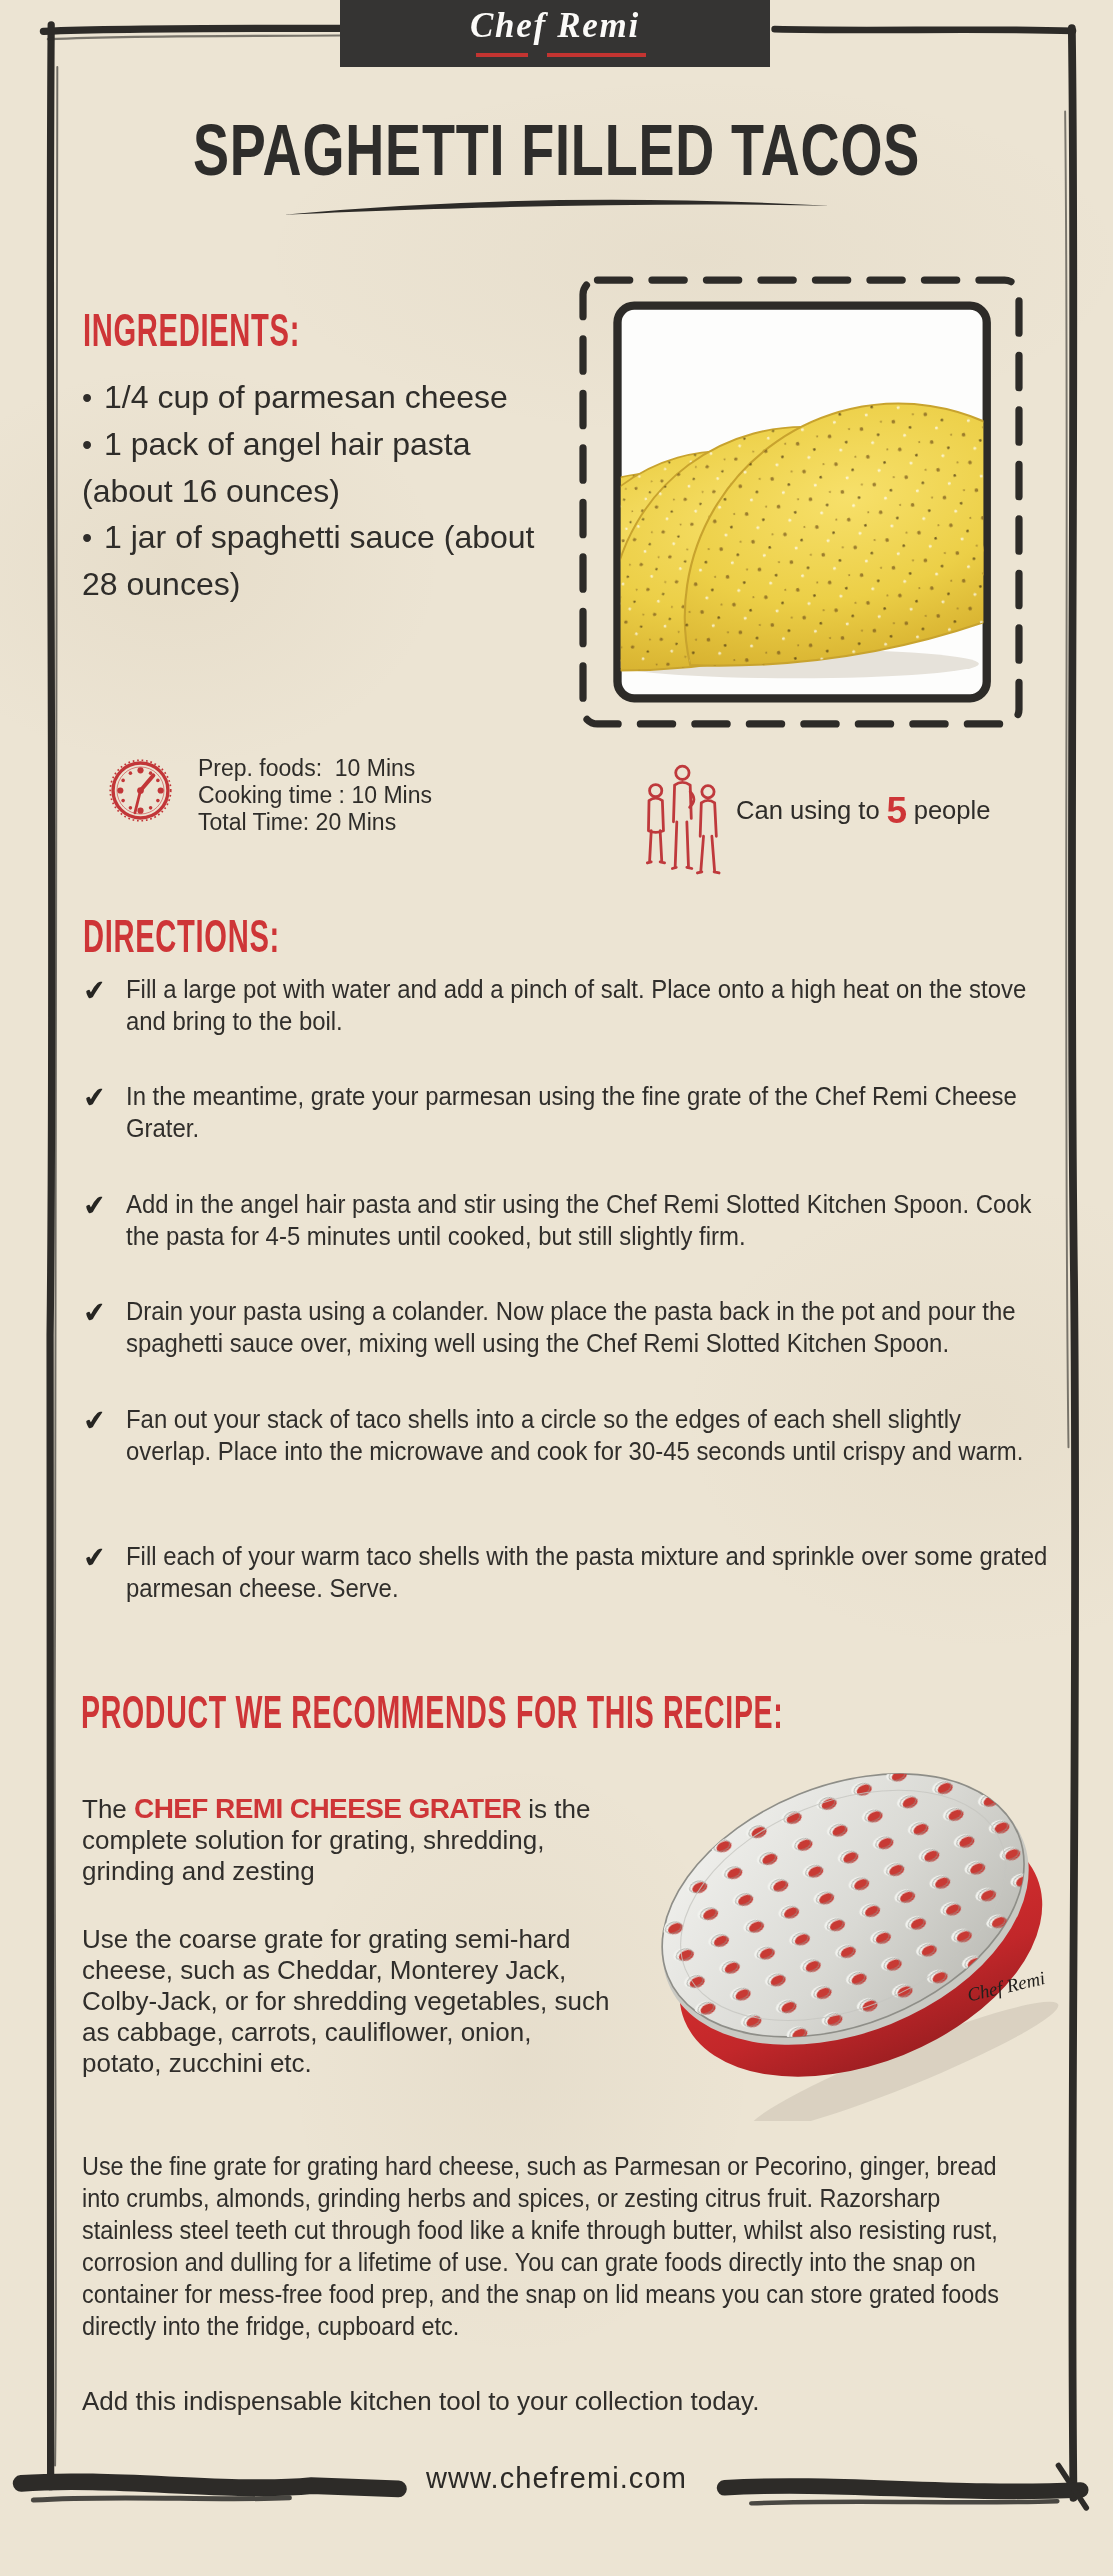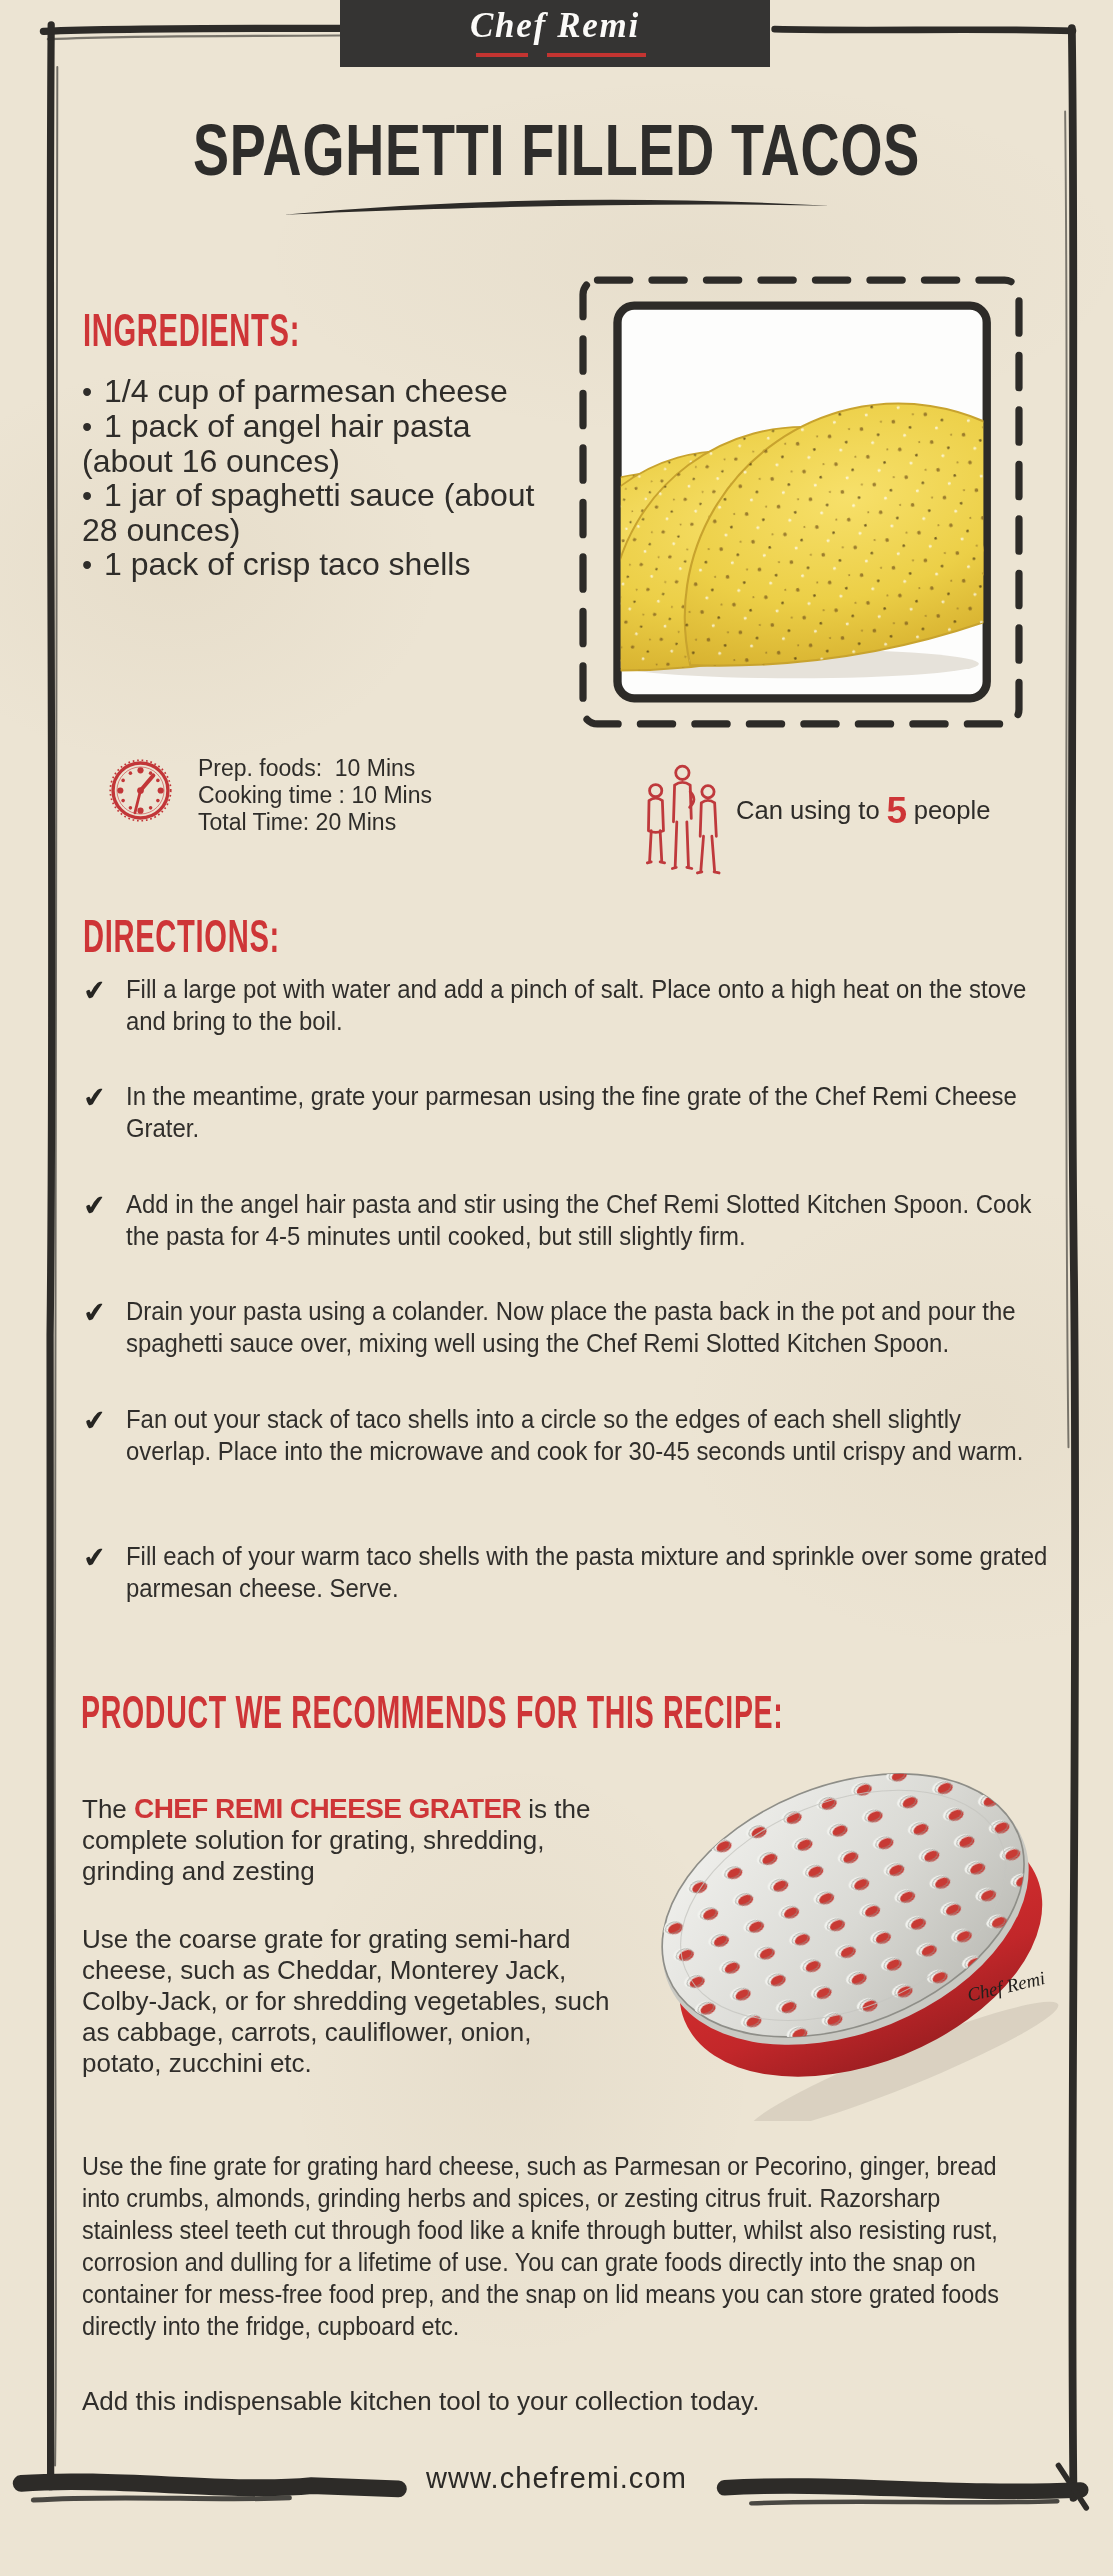--- a/index.html
+++ b/index.html
@@ -25,21 +25,21 @@
   
   .title{left:0;width:1113px;top:109px;text-align:center;font-size:72px;font-weight:bold;
     letter-spacing:1.1px;color:#2e2d2b;transform:scaleX(.75);transform-origin:50% 0;white-space:nowrap;}
   
   .red-head{font-weight:bold;color:#ce3537;transform:scaleX(.62);transform-origin:0 0;
     white-space:nowrap;letter-spacing:1.1px;}
   .ing-head{left:83px;top:302px;font-size:47px;}
   .dir-head{left:83px;top:908px;font-size:47px;}
   .prod-head{left:81px;top:1685px;font-size:46px;}
   
-  .ing-list{left:82px;top:374px;width:501px;font-size:32px;line-height:34px;color:#2f2d2a;}
+  .ing-list{left:82px;top:374px;width:501px;font-size:32px;line-height:46px;color:#2f2d2a;}
   .ing-line .blt{display:inline-block;width:22px;font-size:29px;}
   
   .photo-svg{left:573px;top:271px;}
   
   .clock-svg{left:108px;top:758px;}
   .times{left:198px;top:755px;font-size:23px;line-height:27px;color:#2e2c29;}
   .times b{font-weight:normal;}
   .people-svg{left:639px;top:746px;}
   .serve{left:736px;top:790px;font-size:25.6px;color:#2e2c29;white-space:nowrap;}
   .serve .num{color:#ce3537;font-weight:bold;font-size:37px;vertical-align:-4.5px;margin:0 6.7px;}
@@ -97,21 +97,20 @@
     <path d="M 30 48 Q 500 4 1012 32 C 700 24 300 36 30 48 Z" fill="#2d2b28"></path>
   </svg>
 
   <div class="abs red-head ing-head">INGREDIENTS:</div>
   <div class="abs ing-list">
     <div class="ing-line"><span class="blt">•</span><span>1/4 cup of parmesan cheese</span></div>
     <div class="ing-line"><span class="blt">•</span><span>1 pack of angel hair pasta</span></div>
     <div class="ing-line nob"><span>(about 16 ounces)</span></div>
     <div class="ing-line"><span class="blt">•</span><span>1 jar of spaghetti sauce (about</span></div>
     <div class="ing-line nob"><span>28 ounces)</span></div>
-    <div class="ing-line"><span class="blt">•</span><span>1 pack of crisp taco shells</span></div>
   </div>
 
   <svg class="abs photo-svg" width="456" height="462" viewBox="0 0 820 830">
     <defs>
       <radialGradient id="tacoGrad" cx="45%" cy="35%" r="75%">
         <stop offset="0%" stop-color="#f7e06a"></stop>
         <stop offset="55%" stop-color="#eccf47"></stop>
         <stop offset="100%" stop-color="#d4ad2c"></stop>
       </radialGradient>
       <pattern id="speck" width="46" height="40" patternUnits="userSpaceOnUse">

